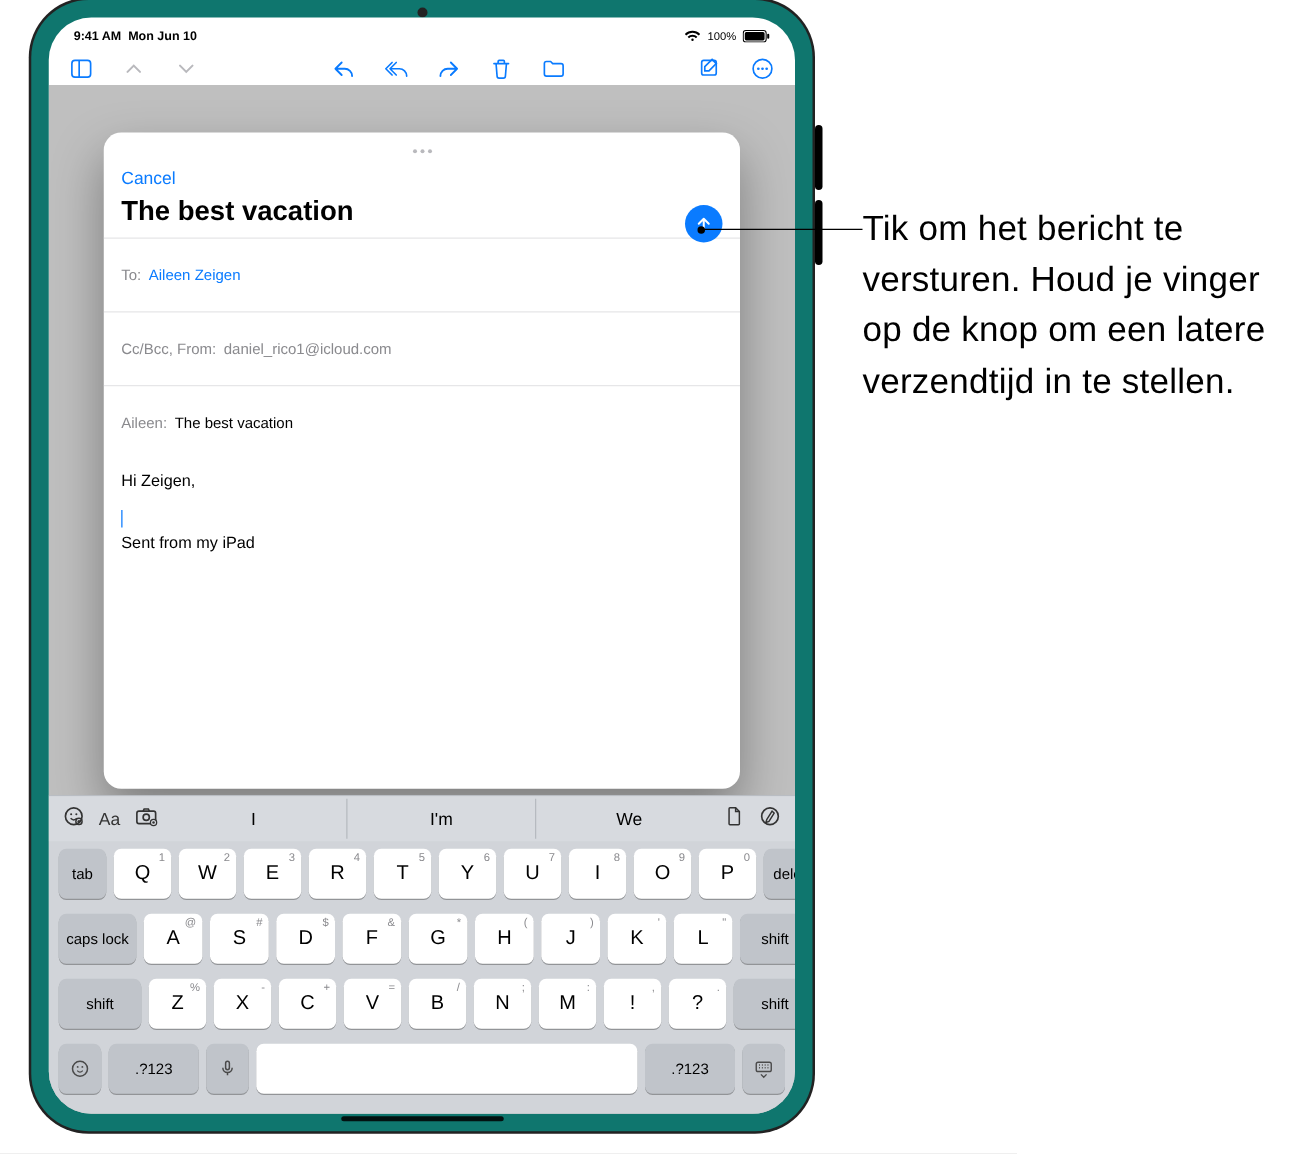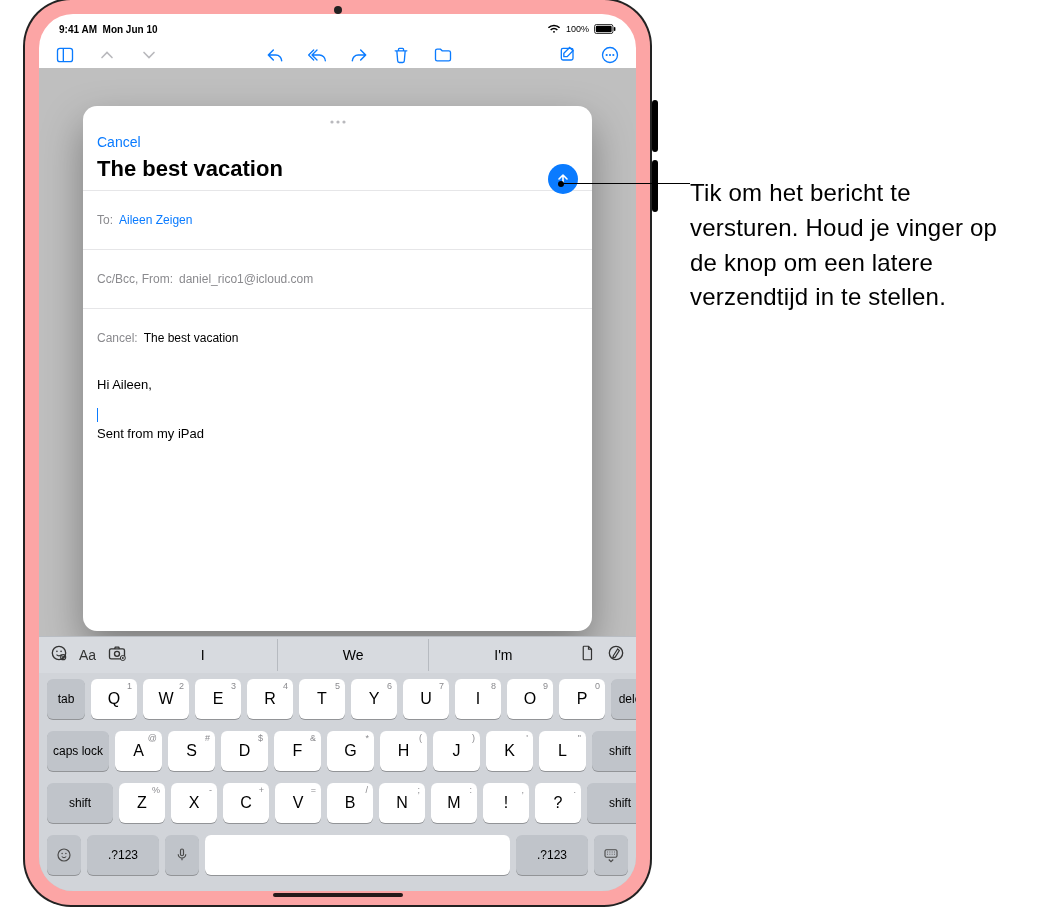--- a/index.html
+++ b/index.html
@@ -11,21 +11,21 @@
     height: 923px;
     position: relative;
   }
   .stage { position: relative; width: 1040px; height: 923px; }
 
   
   .ipad {
     position: absolute;
     left: 25px; top: 0;
     width: 625px; height: 905px;
-    background: #fca5a5;
+    background: #0f766e;
     border-radius: 46px;
     box-shadow: 0 0 0 2px #222;
     overflow: hidden;
   }
   .ipad::after{ 
     content:""; position:absolute; left:50%; bottom:8px; transform:translateX(-50%);
     width:130px; height:4px; background:#000; border-radius:4px; opacity:.85;
   }
   
   .hw-btn { position:absolute; background:#000; border-radius:3px; }
@@ -108,21 +108,21 @@
   .w-del { width:48px; }
   .w-caps { width:62px; }
   .w-ret { width:56px; }
   .w-shift { width:66px; }
   .w-sym { width:72px; }
   .w-small { width:34px; }
   .w-letter2 { width:47px; } 
   .key svg{ width:18px;height:18px; color:#4a4a4a; }
 
   
-  .callout { position:absolute; left:690px; top:176px; width:330px; font-size:24px; line-height:1.45; color:#000; letter-spacing:.2px; }
+  .callout { position:absolute; left:690px; top:163px; width:330px; font-size:28px; line-height:1.45; color:#000; letter-spacing:.2px; }
   .leader { position:absolute; left:560px; top:183px; width:130px; height:1px; background:#000; }
   .leader::after{ content:""; position:absolute; left:-2px; top:-2.5px; width:6px; height:6px; border-radius:50%; background:#000;}
 
 </style>
 </head>
 <body>
 
 <div class="stage">
   <div class="hw-wrap">
     <div class="hw-btn hw-top"></div>
@@ -220,25 +220,25 @@
 
         <div class="row">
           <span class="lab">To:</span>
           <span class="link">Aileen Zeigen</span>
         </div>
         <div class="row">
           <span class="lab">Cc/Bcc, From:</span>
           <span class="lab">daniel_rico1@icloud.com</span>
         </div>
         <div class="row">
-          <span class="lab">Cancel:</span>
+          <span class="lab">Aileen:</span>
           <span class="val">The best vacation</span>
         </div>
         <div class="body">
-          <div>Hi Aileen,</div>
+          <div>Hi Zeigen,</div>
           <div style="height:14px"></div>
           <span class="caret"></span>
           <div style="height:4px"></div>
           <div>Sent from my iPad</div>
         </div>
       </div>
 
       <div class="kbd">
         <div class="pred">
           <div class="cluster">
@@ -254,22 +254,22 @@
             <span><svg viewBox="0 0 24 24" width="22" height="20">
                   <rect x="3" y="7" width="18" height="12" rx="2" fill="none" stroke="currentColor" stroke-width="1.6"></rect>
                   <path d="M9 7l1-2h4l1 2" fill="none" stroke="currentColor" stroke-width="1.6"></path>
                   <circle cx="12" cy="13" r="3" fill="none" stroke="currentColor" stroke-width="1.6"></circle>
                   <circle cx="19" cy="18" r="3" fill="#d7dadf" stroke="currentColor" stroke-width="1.2"></circle>
                   <circle cx="19" cy="18" r="1.2" fill="currentColor"></circle>
                 </svg></span>
           </div>
           <div class="sugg">
             <div class="cell">I</div>
+            <div class="cell">I'm</div>
             <div class="cell">We</div>
-            <div class="cell">I'm</div>
           </div>
           <div class="cluster">
             <span><svg viewBox="0 0 24 24" width="18" height="20">
                   <path d="M8 3h6l4 4v13a1 1 0 01-1 1H8a1 1 0 01-1-1V4a1 1 0 011-1z" fill="none" stroke="currentColor" stroke-width="1.6"></path>
                   <path d="M14 3v4h4" fill="none" stroke="currentColor" stroke-width="1.6"></path>
                 </svg></span>
             <span><svg viewBox="0 0 24 24" width="20" height="20">
                   <circle cx="12" cy="12" r="8" fill="none" stroke="currentColor" stroke-width="1.6"></circle>
                   <path d="M9 15l5-8 2 2-5 8-3 1 1-3z" fill="none" stroke="currentColor" stroke-width="1.4"></path>
                 </svg></span>

